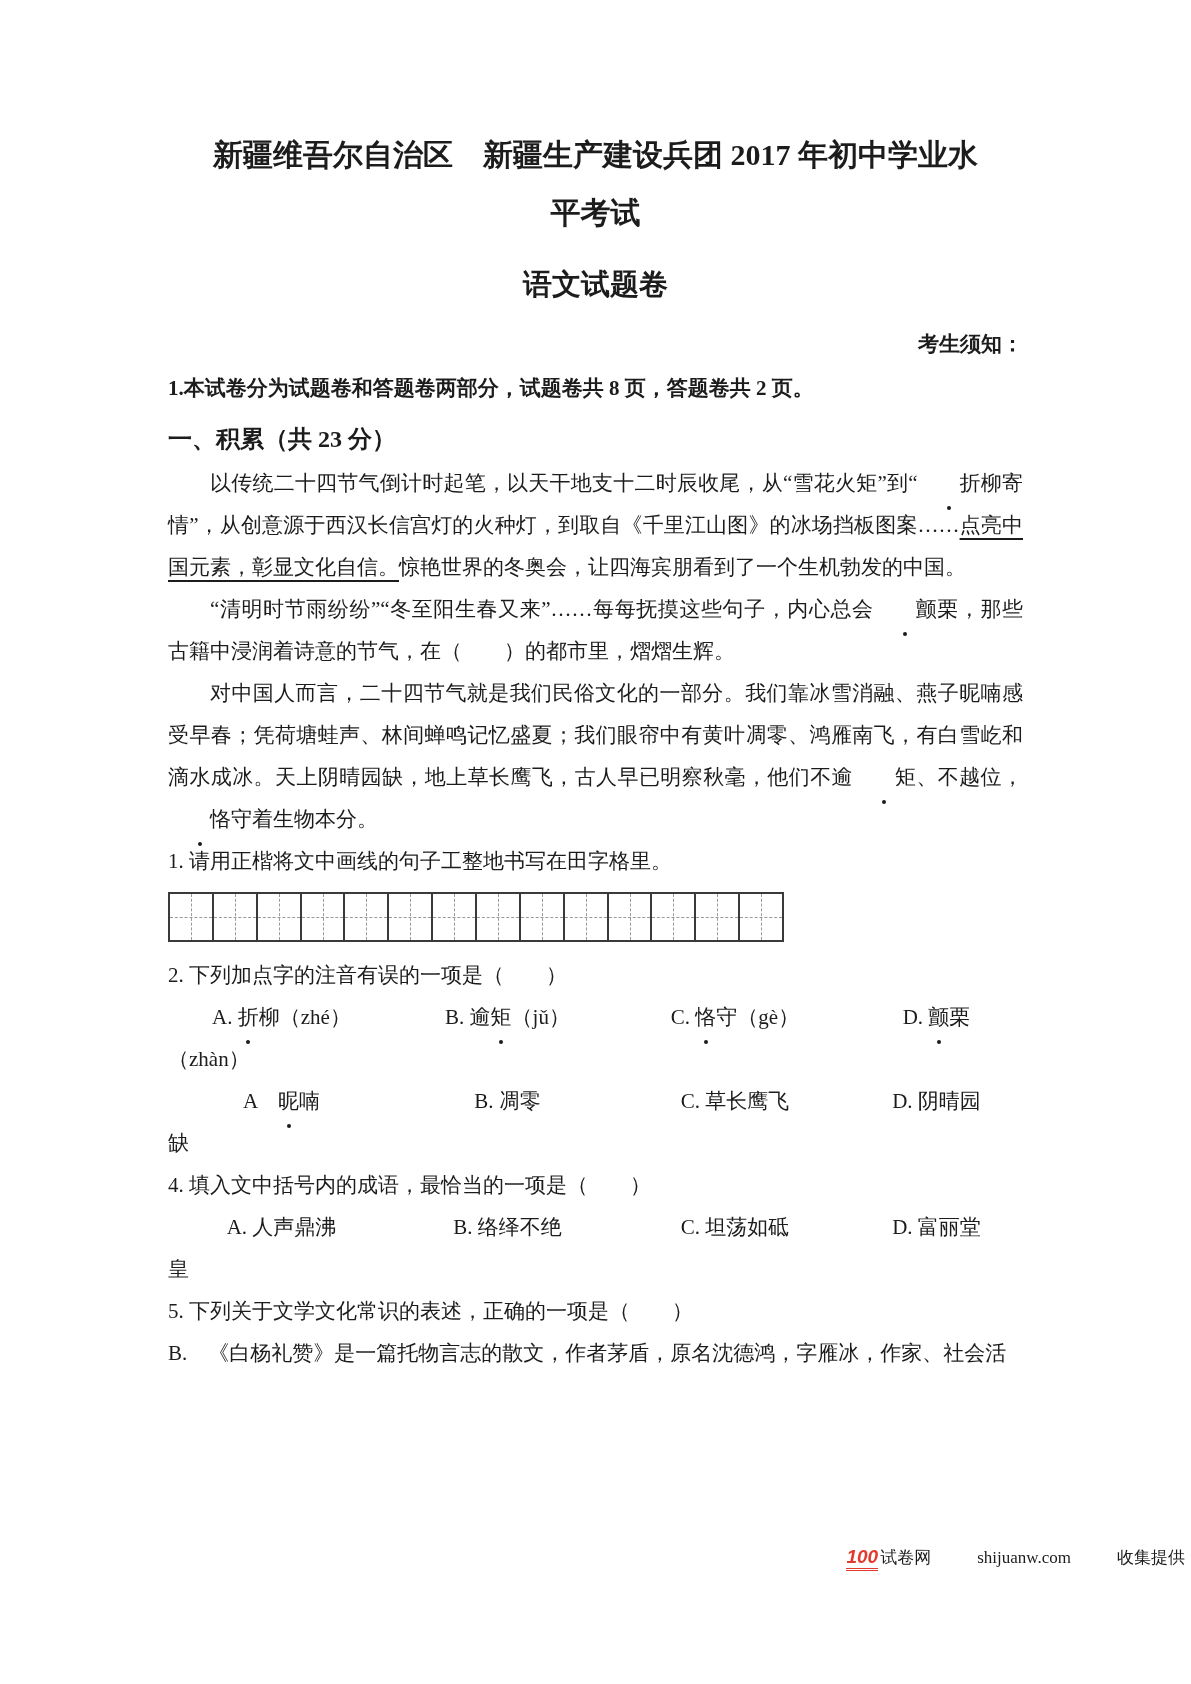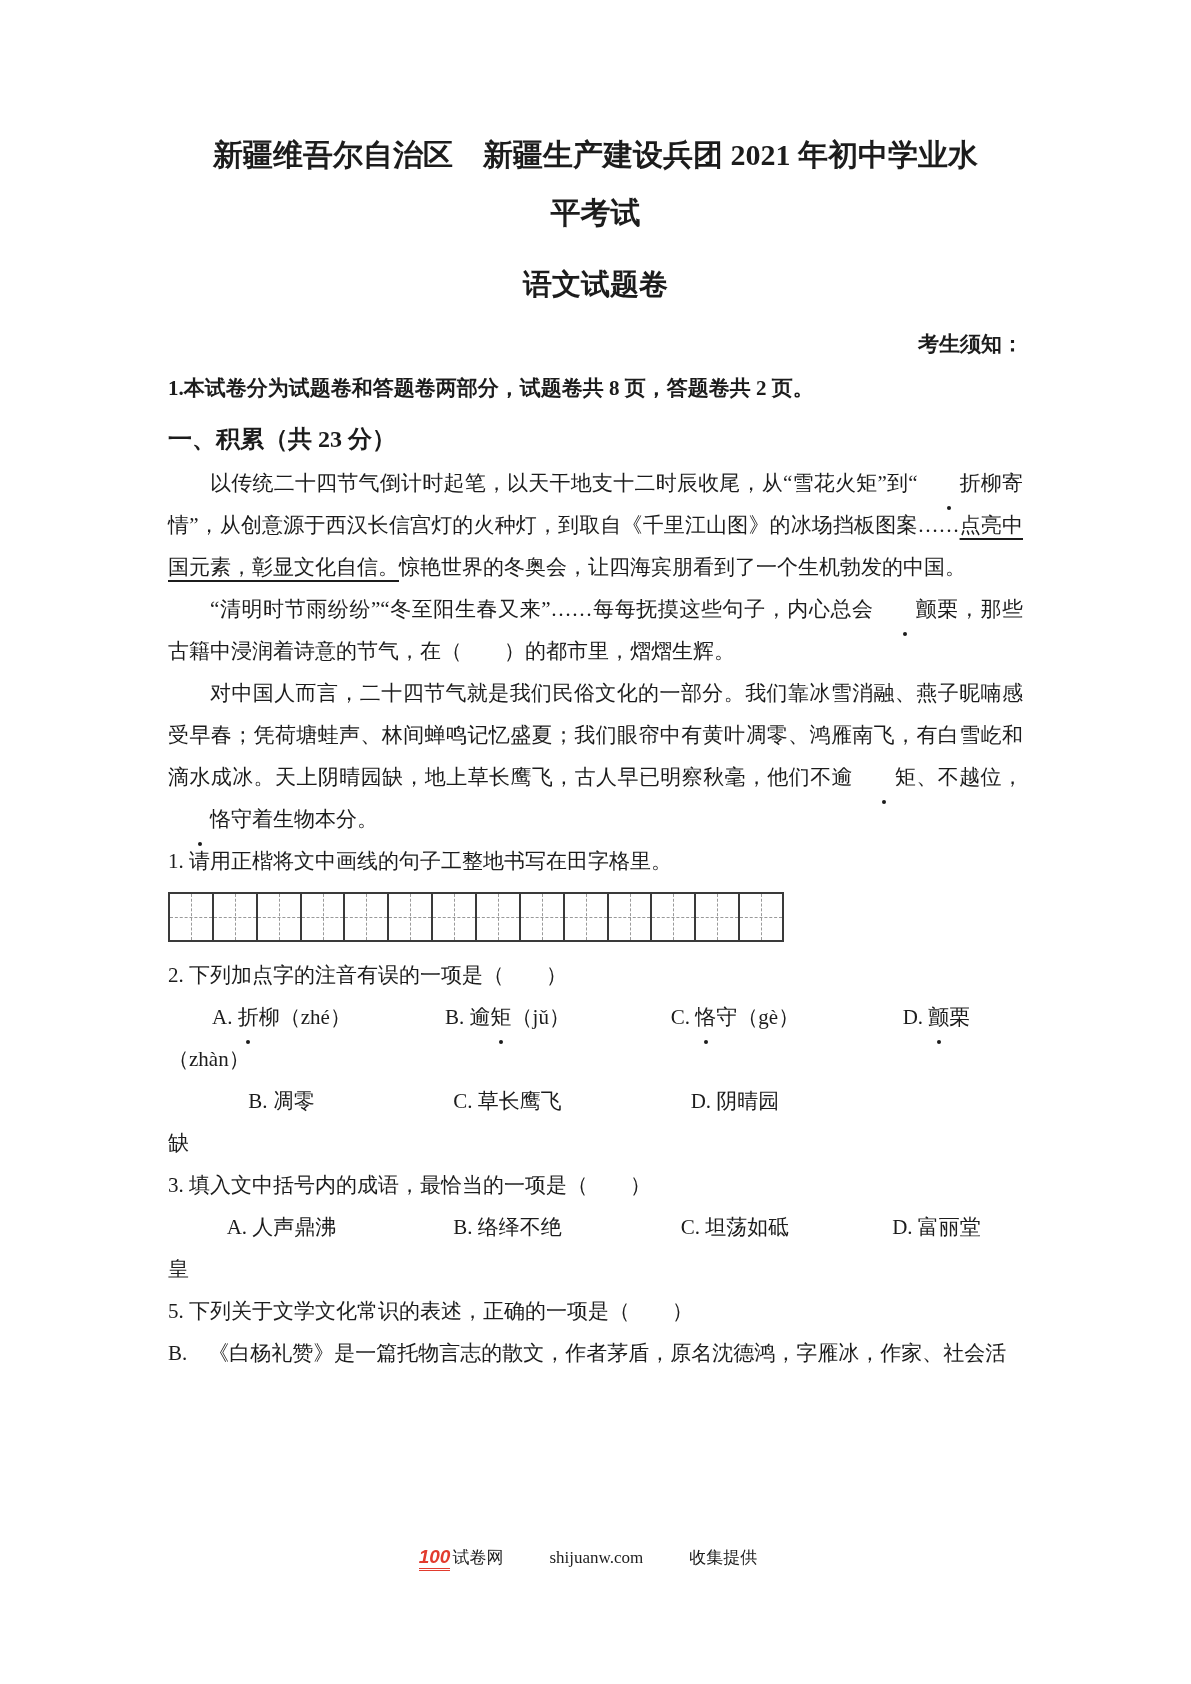--- a/index.html
+++ b/index.html
@@ -49,38 +49,38 @@
   .tzg-cell:last-child { border-right:none; }
   .tzg-cell::before {
     content:""; position:absolute; top:0; bottom:0; left:50%;
     border-left:1px dashed #9a9a9a;
   }
   .tzg-cell::after {
     content:""; position:absolute; left:0; right:0; top:50%;
     border-top:1px dashed #9a9a9a;
   }
   .footer {
-    position:absolute; top:1546px; left:0; right:15px;
-    text-align:center; font-size:17px; color:#1c1c1c;
+    position:absolute; top:1546px; left:0; right:6px;
+    text-align:right; font-size:17px; color:#1c1c1c;
   }
   .footer-inner { display:inline-flex; align-items:baseline; gap:46px; }
   .logo100 {
     color:#e23b2e; font-style:italic; font-weight:800; font-size:19px;
     border-bottom:3px double #e23b2e; padding-bottom:1px; margin-right:2px;
     font-family:"Liberation Sans","DejaVu Sans",sans-serif;
   }
   .logo-wrap { white-space:nowrap; }
 </style>
 </head>
 <body>
 
 <div class="page">
 
   <div class="title">
-    <div>新疆维吾尔自治区　新疆生产建设兵团 2021 年初中学业水</div>
+    <div>新疆维吾尔自治区　新疆生产建设兵团 2017 年初中学业水</div>
     <div>平考试</div>
   </div>
 
   <div class="subtitle">语文试题卷</div>
 
   <div class="notice-heading">考生须知：</div>
   <div class="notice-item">1.本试卷分为试题卷和答题卷两部分，试题卷共 8 页，答题卷共 2 页。</div>
 
   <div class="section-heading">一、积累（共 23 分）</div>
 
@@ -110,27 +110,28 @@
   <div class="stem q2stem">2. 下列加点字的注音有误的一项是（　　）</div>
   <div class="opts">
     <span><span>A. </span><span class="dot">折</span><span>柳（zhé）</span></span>
     <span><span>B. 逾</span><span class="dot">矩</span><span>（jǔ）</span></span>
     <span><span>C. </span><span class="dot">恪</span><span>守（gè）</span></span>
     <span><span>D. </span><span class="dot">颤</span><span>栗</span></span>
   </div>
   <div class="overflow-line">（zhàn）</div>
 
   <div class="opts">
+    <span><span>A　</span><span class="dot">昵</span><span>喃</span></span>
     <span><span>B. 凋零</span></span>
     <span><span>C. 草长鹰飞</span></span>
     <span><span>D. 阴晴园</span></span>
   </div>
   <div class="overflow-line">缺</div>
 
-  <div class="stem">3. 填入文中括号内的成语，最恰当的一项是（　　）</div>
+  <div class="stem">4. 填入文中括号内的成语，最恰当的一项是（　　）</div>
   <div class="opts">
     <span><span>A. 人声鼎沸</span></span>
     <span><span>B. 络绎不绝</span></span>
     <span><span>C. 坦荡如砥</span></span>
     <span><span>D. 富丽堂</span></span>
   </div>
   <div class="overflow-line">皇</div>
 
   <div class="stem">5. 下列关于文学文化常识的表述，正确的一项是（　　）</div>
   <p class="q5opt">B.　《白杨礼赞》是一篇托物言志的散文，作者茅盾，原名沈德鸿，字雁冰，作家、社会活</p>

